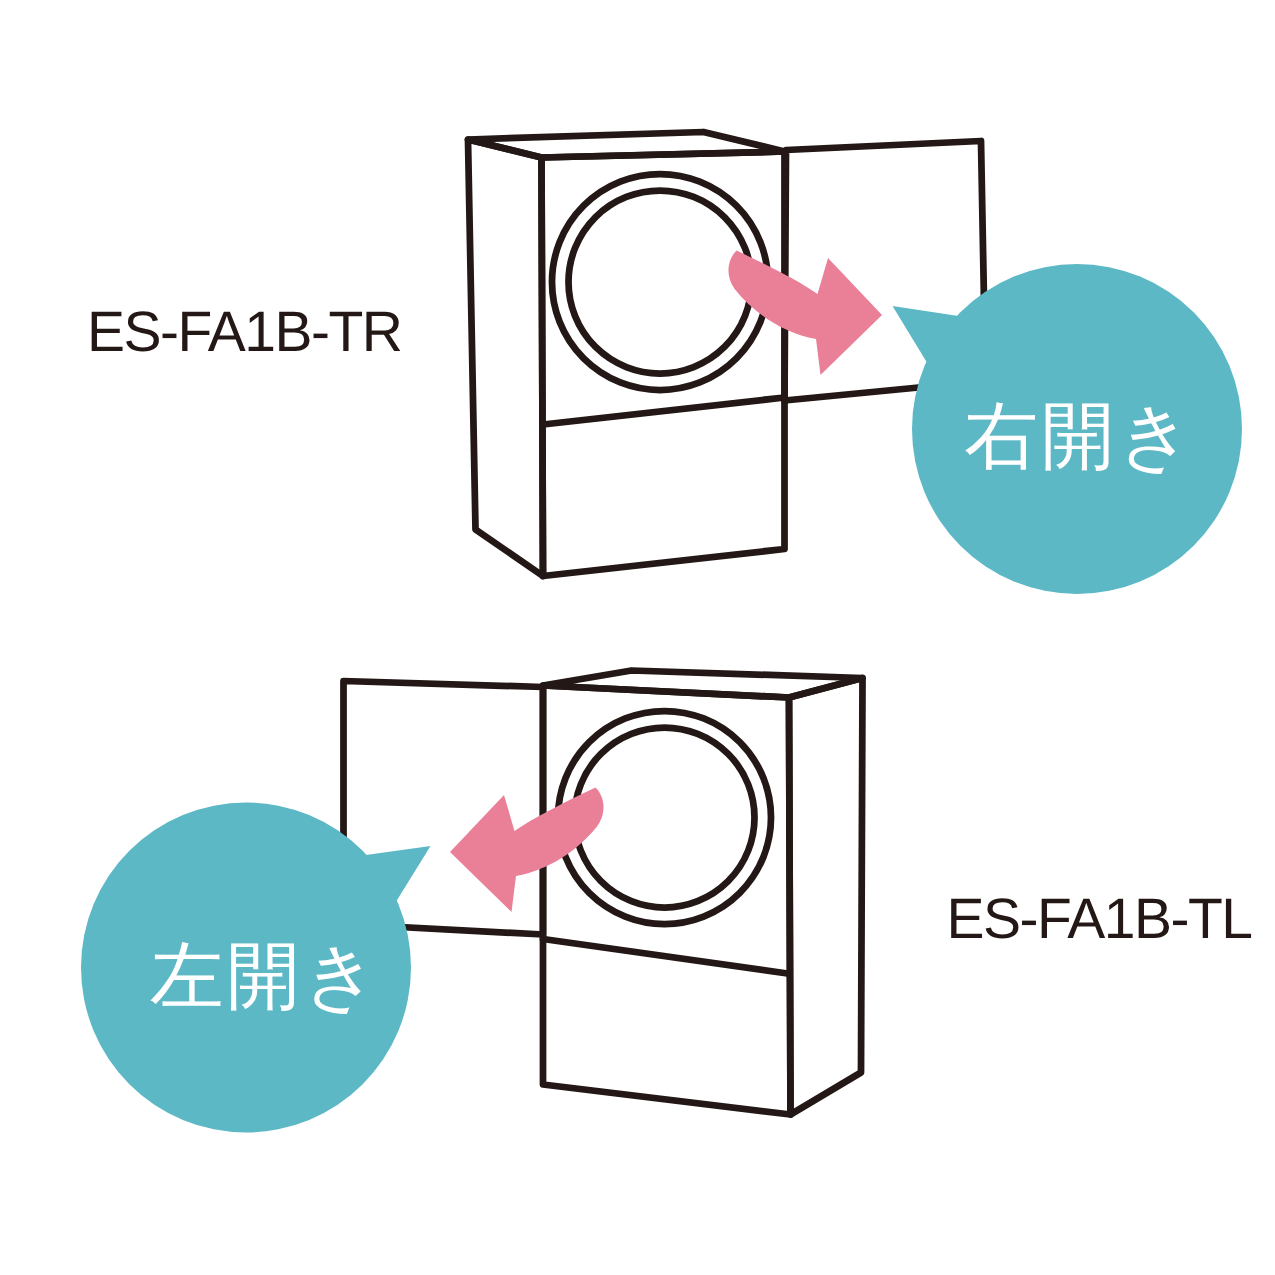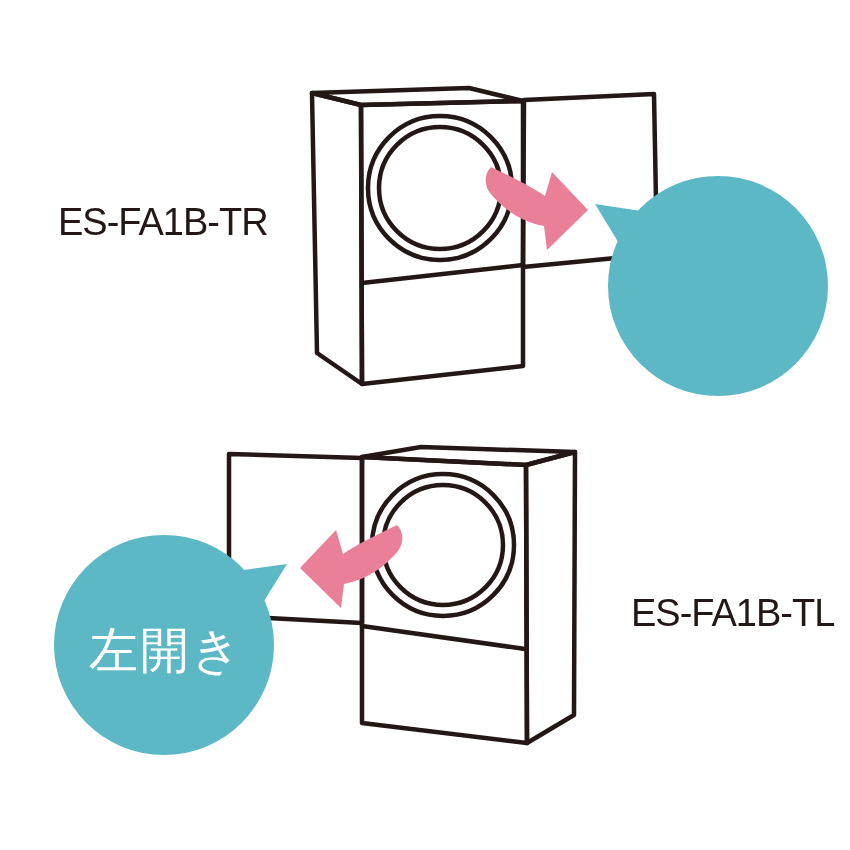--- a/index.html
+++ b/index.html
@@ -34,21 +34,21 @@
   .bubble-label {
     position: absolute;
     transform: translate(-50%, -50%);
     color: #ffffff;
     font-size: 49px;
     letter-spacing: 2px;
     white-space: nowrap;
     font-family: "Liberation Sans", sans-serif;
   }
   .bubble-label.right { left: 704px; top: 291px; }
-  .bubble-label.left  { left: 150px; top: 651px; }
+  .bubble-label.left  { left: 161px; top: 651px; }
 </style>
 </head>
 <body>
 
 <div class="canvas">
 
   <svg class="artwork" width="850" height="850" viewBox="0 0 850 850">
 
     <g fill="none" stroke-width="4.5" stroke-linejoin="round" stroke-linecap="round" stroke="#231815">
       <path d="M296,93 L453,88 L507,101 L345,105 Z"></path>
@@ -84,15 +84,16 @@
     <g stroke="none" fill="#5db8c5">
       <path d="M271,564 L192,575 L232,627 Z"></path>
       <circle cx="148" cy="645" r="110"></circle>
     </g>
   </svg>
 
   <div class="model-label tr">ES-FA1B-TR</div>
 
   <div class="model-label tl">ES-FA1B-TL</div>
 
+  <div class="bubble-label right">右開き</div>
 
   <div class="bubble-label left">左開き</div>
 </div>
 
 </body></html>

